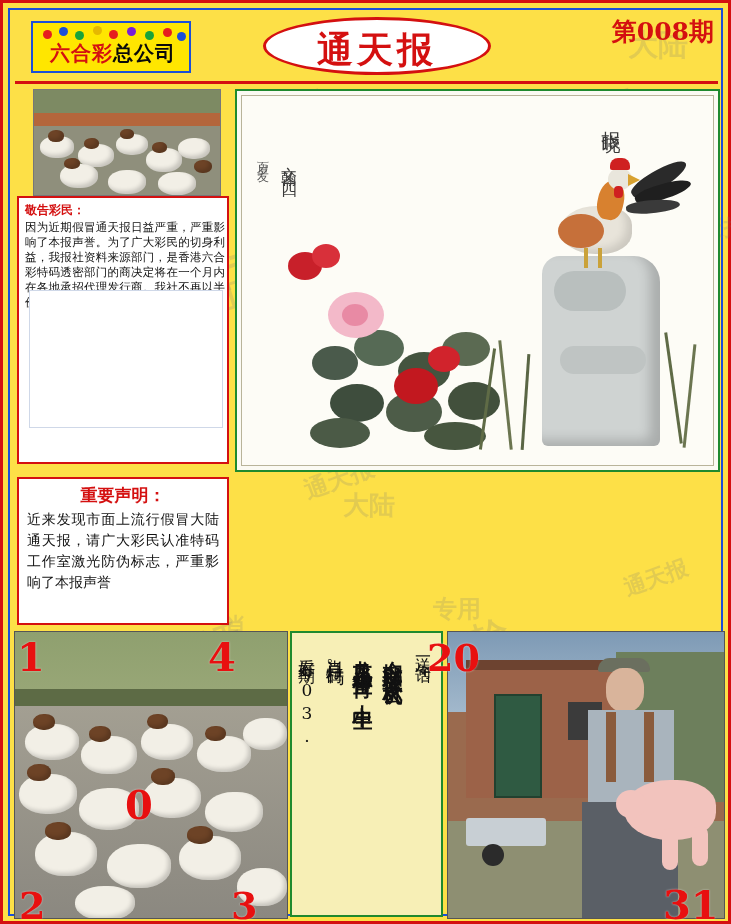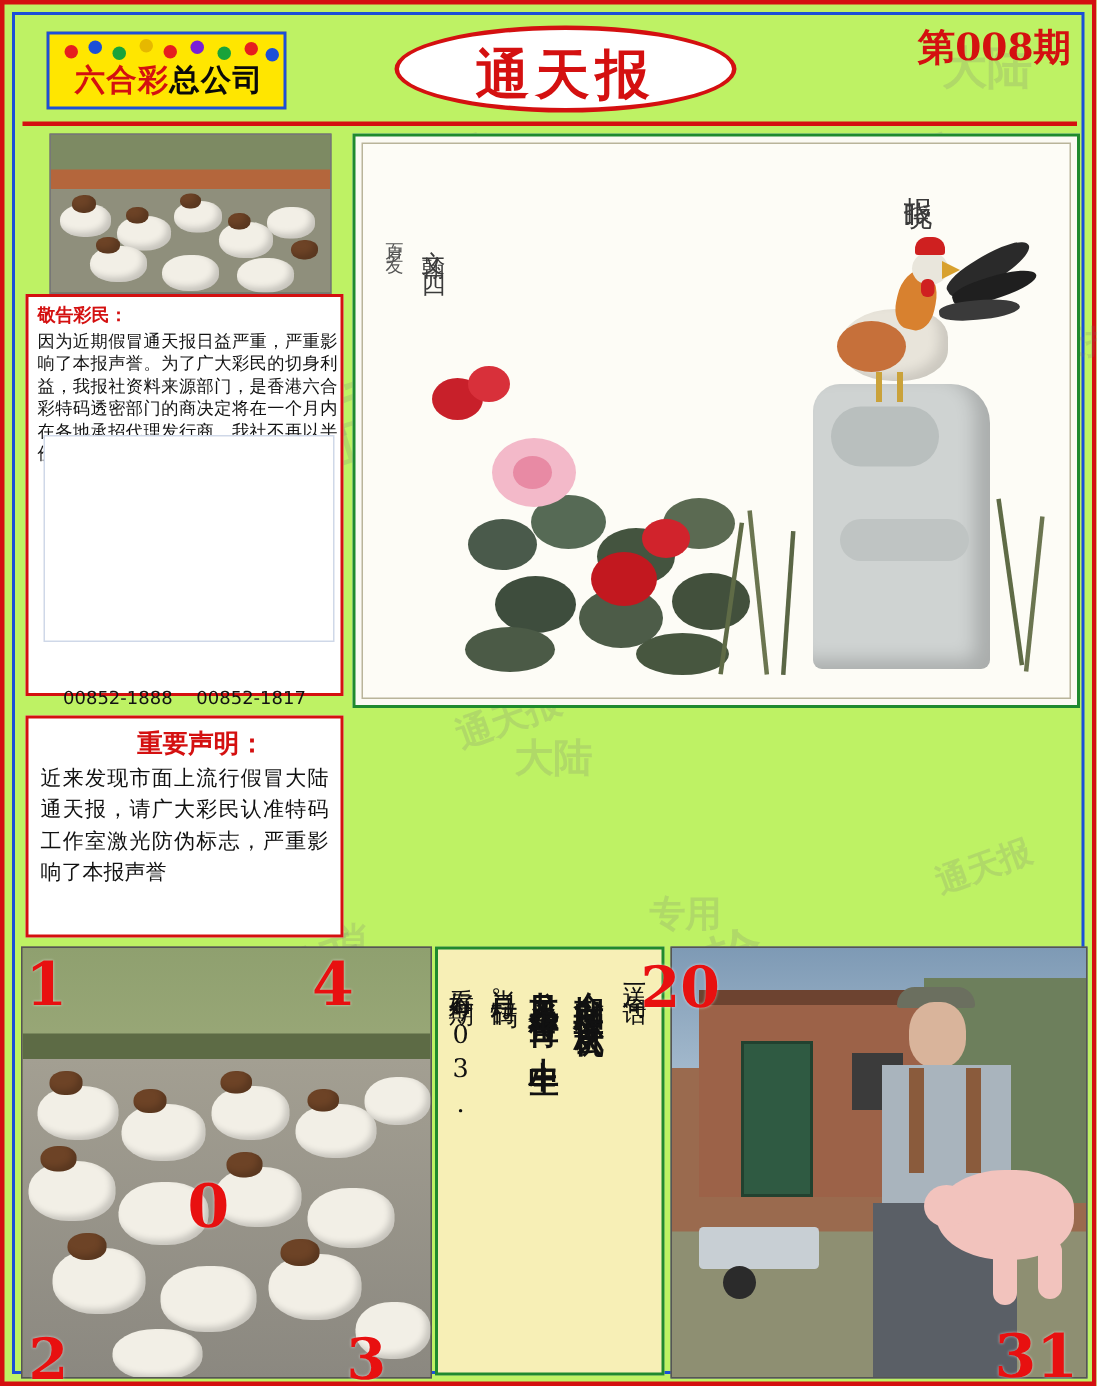--- a/index.html
+++ b/index.html
@@ -7,21 +7,21 @@
     width:731px;height:924px;
     background:#ffffff;
     font-family:"DejaVu Sans", sans-serif;
     overflow:hidden;
   }
   .page{
     position:relative;
     width:731px;height:924px;
     box-sizing:border-box;
     border:3px solid #d41010;
-    background:#bef264;
+    background:#fde047;
   }
   .inner-border{
     position:absolute;left:5px;top:5px;right:5px;bottom:5px;
     border:2px solid #1b4fd8;
     box-sizing:border-box;
     pointer-events:none;
   }
 
   
   .wm{
@@ -133,21 +133,21 @@
   .decl-box{
     position:absolute;left:14px;top:474px;width:212px;height:148px;
     border:2px solid #d41010;
     background:#ffffff;
     box-sizing:border-box;
     z-index:3;
   }
   .decl-title{
     position:absolute;left:0;top:5px;width:208px;text-align:center;
     font-family:"DejaVu Serif", serif;
-    font-weight:bold;font-size:17px;color:#d41010;padding-left:11px;
+    font-weight:bold;font-size:17px;color:#d41010;
   }
   .decl-body{
     position:absolute;left:8px;top:30px;width:192px;
     font-family:"DejaVu Serif", serif;
     font-size:14px;line-height:21px;color:#111;
     text-align:justify;
   }
 
   
   .painting{
@@ -319,24 +319,20 @@
     <div class="sheep" style="left:124px;top:82px;width:38px;height:23px;"></div>
     <div class="sheep brown" style="left:160px;top:70px;width:18px;height:13px;"></div>
   </div>
 
   <div class="notice-box">
     <div class="notice-title">敬告彩民：</div>
     <div class="notice-body">因为近期假冒通天报日益严重，严重影响了本报声誉。为了广大彩民的切身利益，我报社资料来源部门，是香港六合彩特码透密部门的商决定将在一个月内在各地承招代理发行商。我社不再以半价收费模式在网</div>
     <div class="notice-white"></div>
   </div>
 
-  <div class="phones">
-    <span>00852-1888</span>
-    <span>00852-1817</span>
-  </div>
 
   <div class="decl-box">
     <div class="decl-title">重要声明：</div>
     <div class="decl-body">近来发现市面上流行假冒大陆通天报，请广大彩民认准特码工作室激光防伪标志，严重影响了本报声誉</div>
   </div>
 
   <div class="painting">
     <div class="paint-inner">
 
       <div style="position:absolute;left:300px;top:160px;width:118px;height:190px;background:#cfd3d2;border-radius:18px 26px 6px 6px;box-shadow:inset -10px -6px 12px rgba(0,0,0,.18);"></div>

